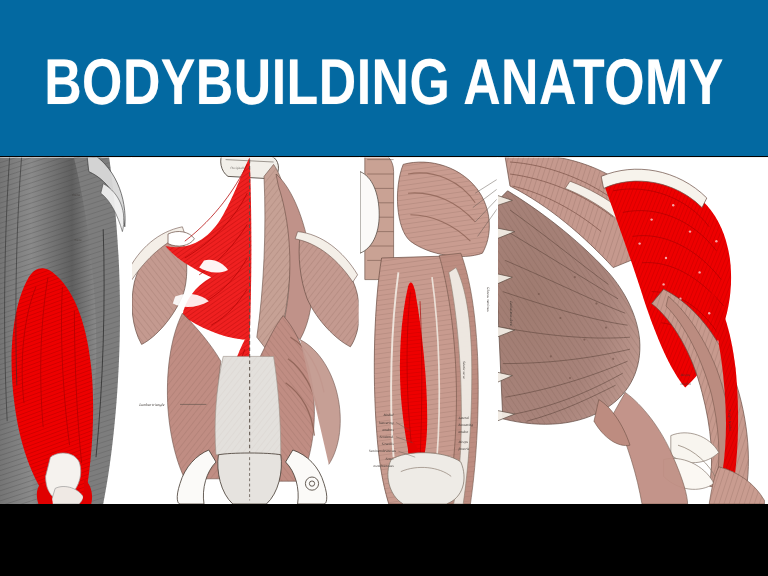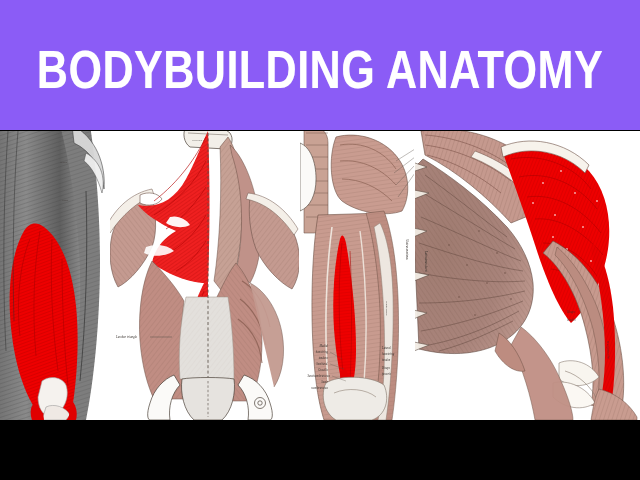--- a/index.html
+++ b/index.html
@@ -8,21 +8,21 @@
     width:640px;height:480px;overflow:hidden;
     font-family:"Liberation Sans", sans-serif;
     -webkit-font-smoothing:antialiased;
   }
   .thumbnail{
     position:relative;width:640px;height:480px;background:#000;
   }
   
   .title-bar{
     position:absolute;left:0;top:0;width:640px;height:130px;
-    background:#8b5cf6;display:flex;align-items:center;justify-content:center;
+    background:#0369a1;display:flex;align-items:center;justify-content:center;
   }
   .title-text{
     color:#ffffff;
     font-family:"Liberation Sans", sans-serif;
     font-weight:bold;
     font-size:54px;
     line-height:54px;
     letter-spacing:0.5px;
     transform:scaleX(0.80);
     transform-origin:center center;

